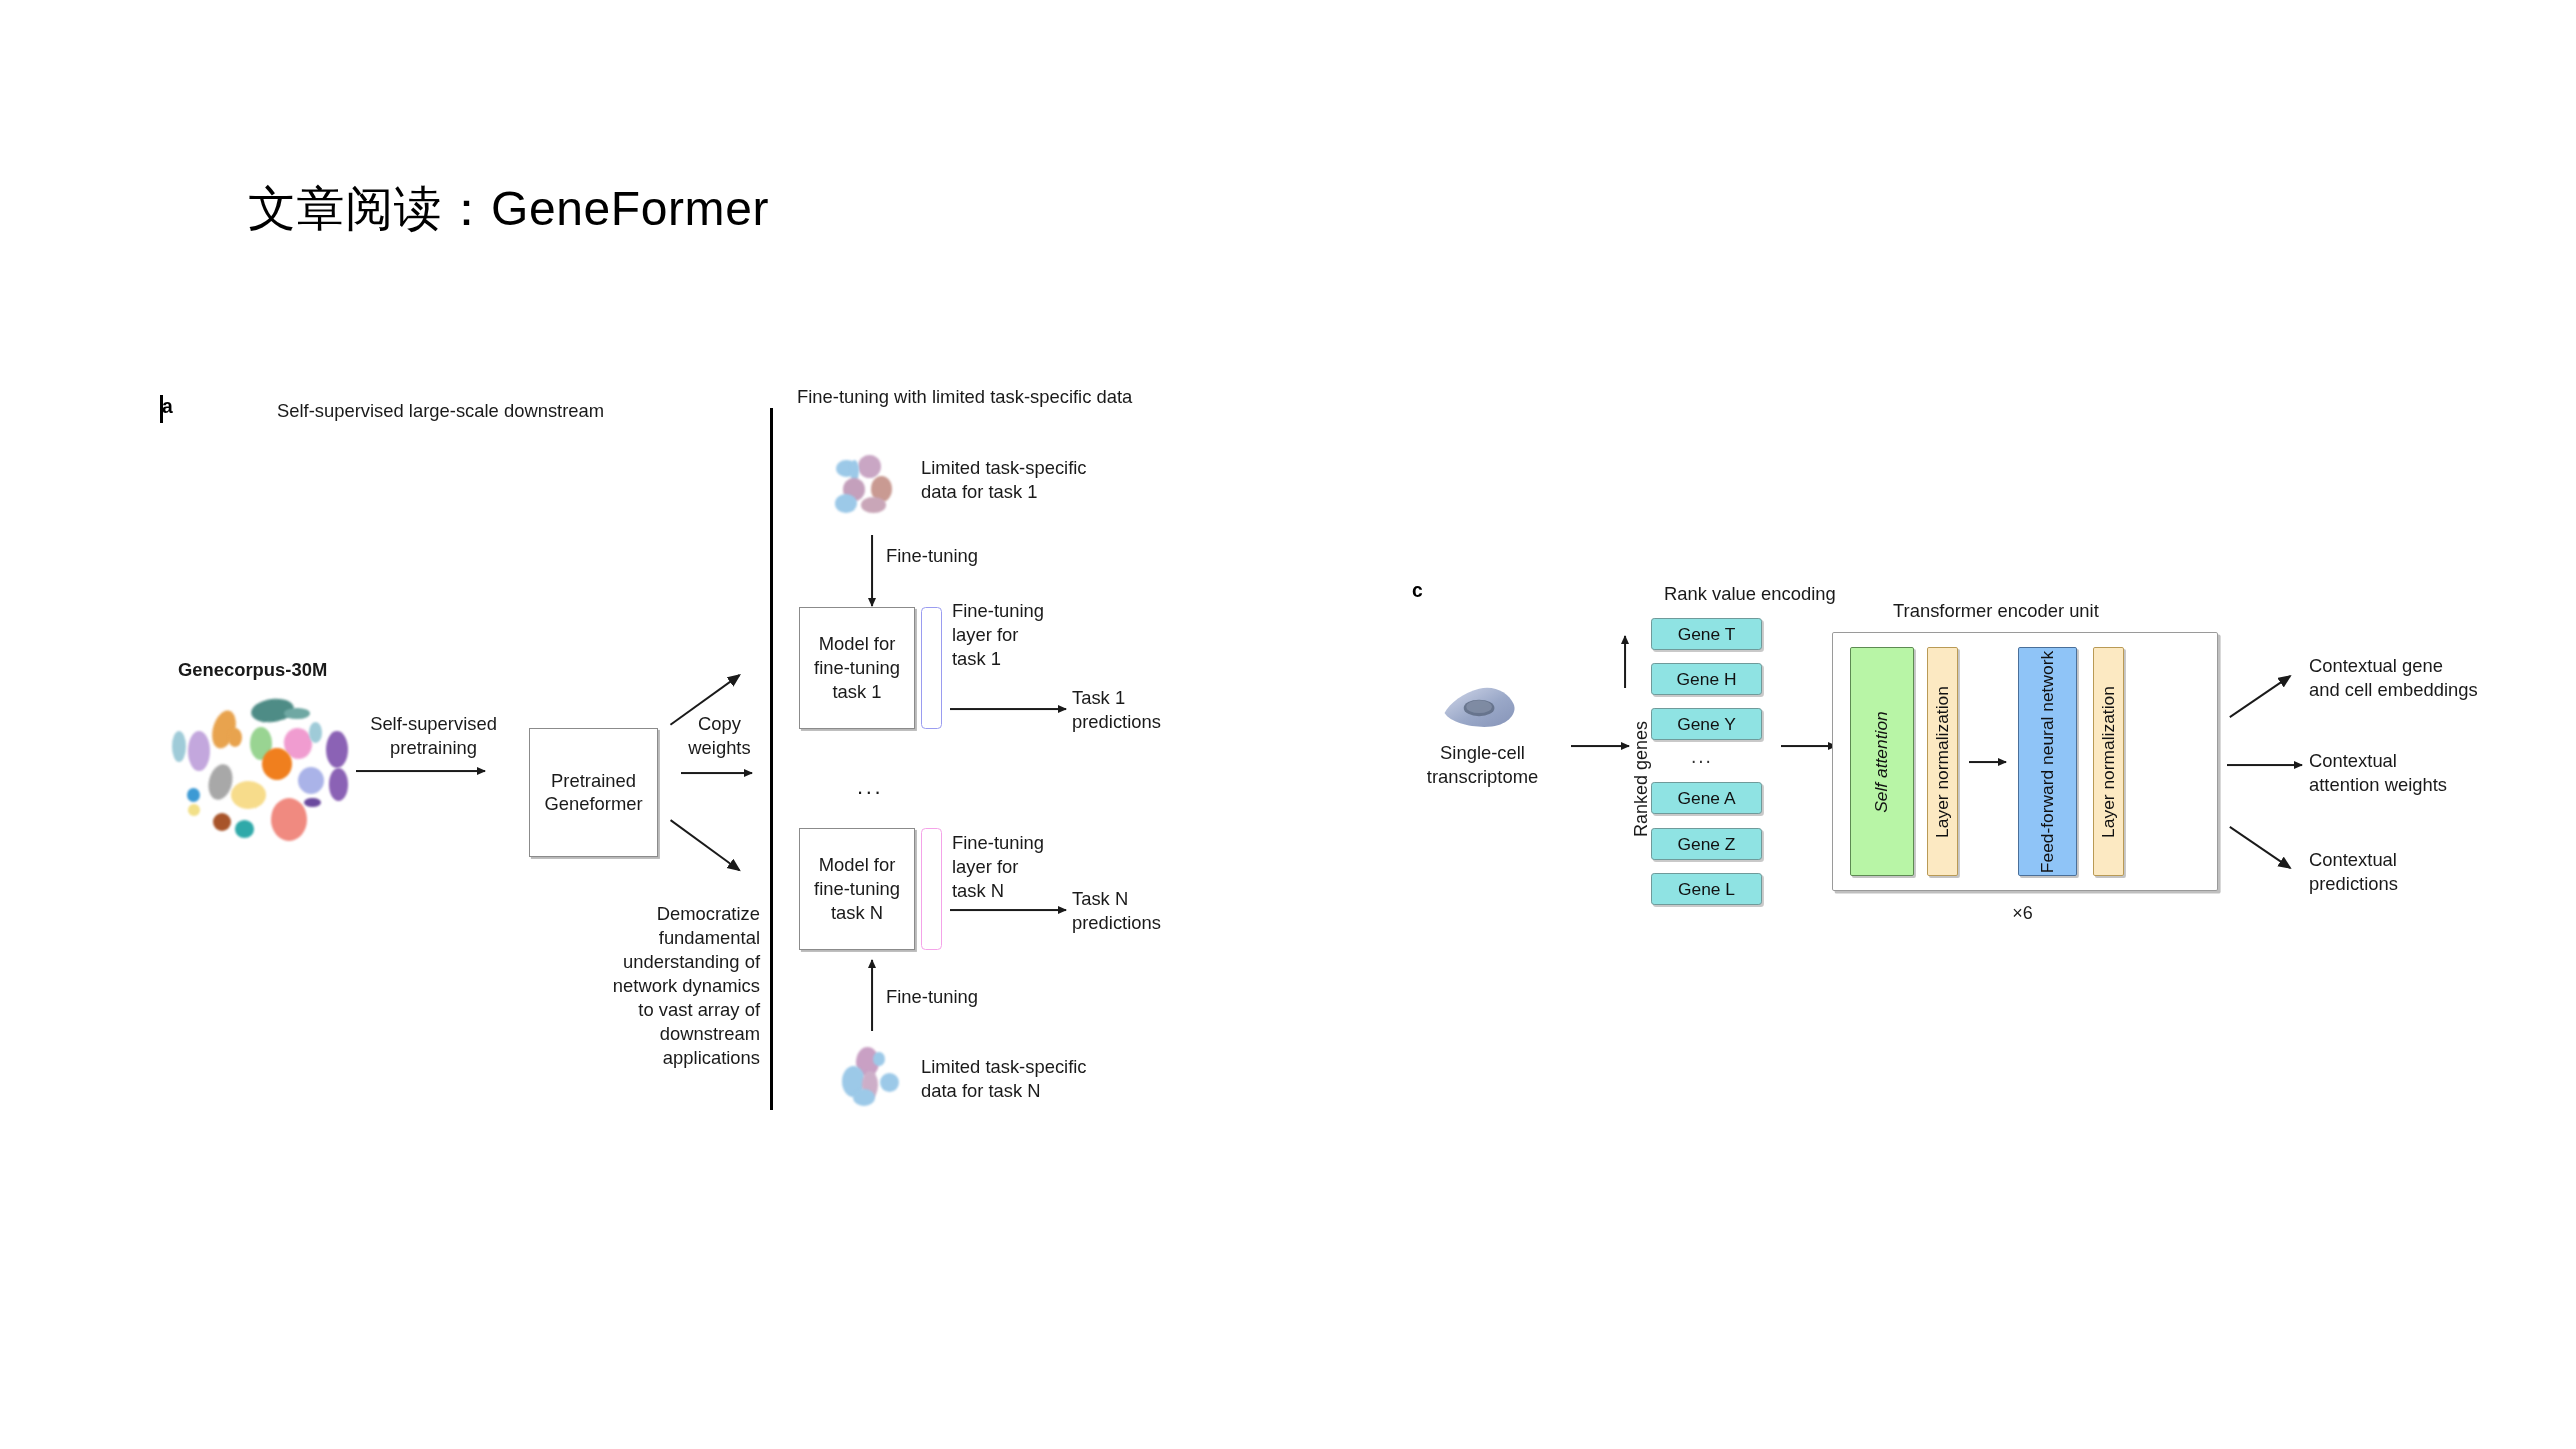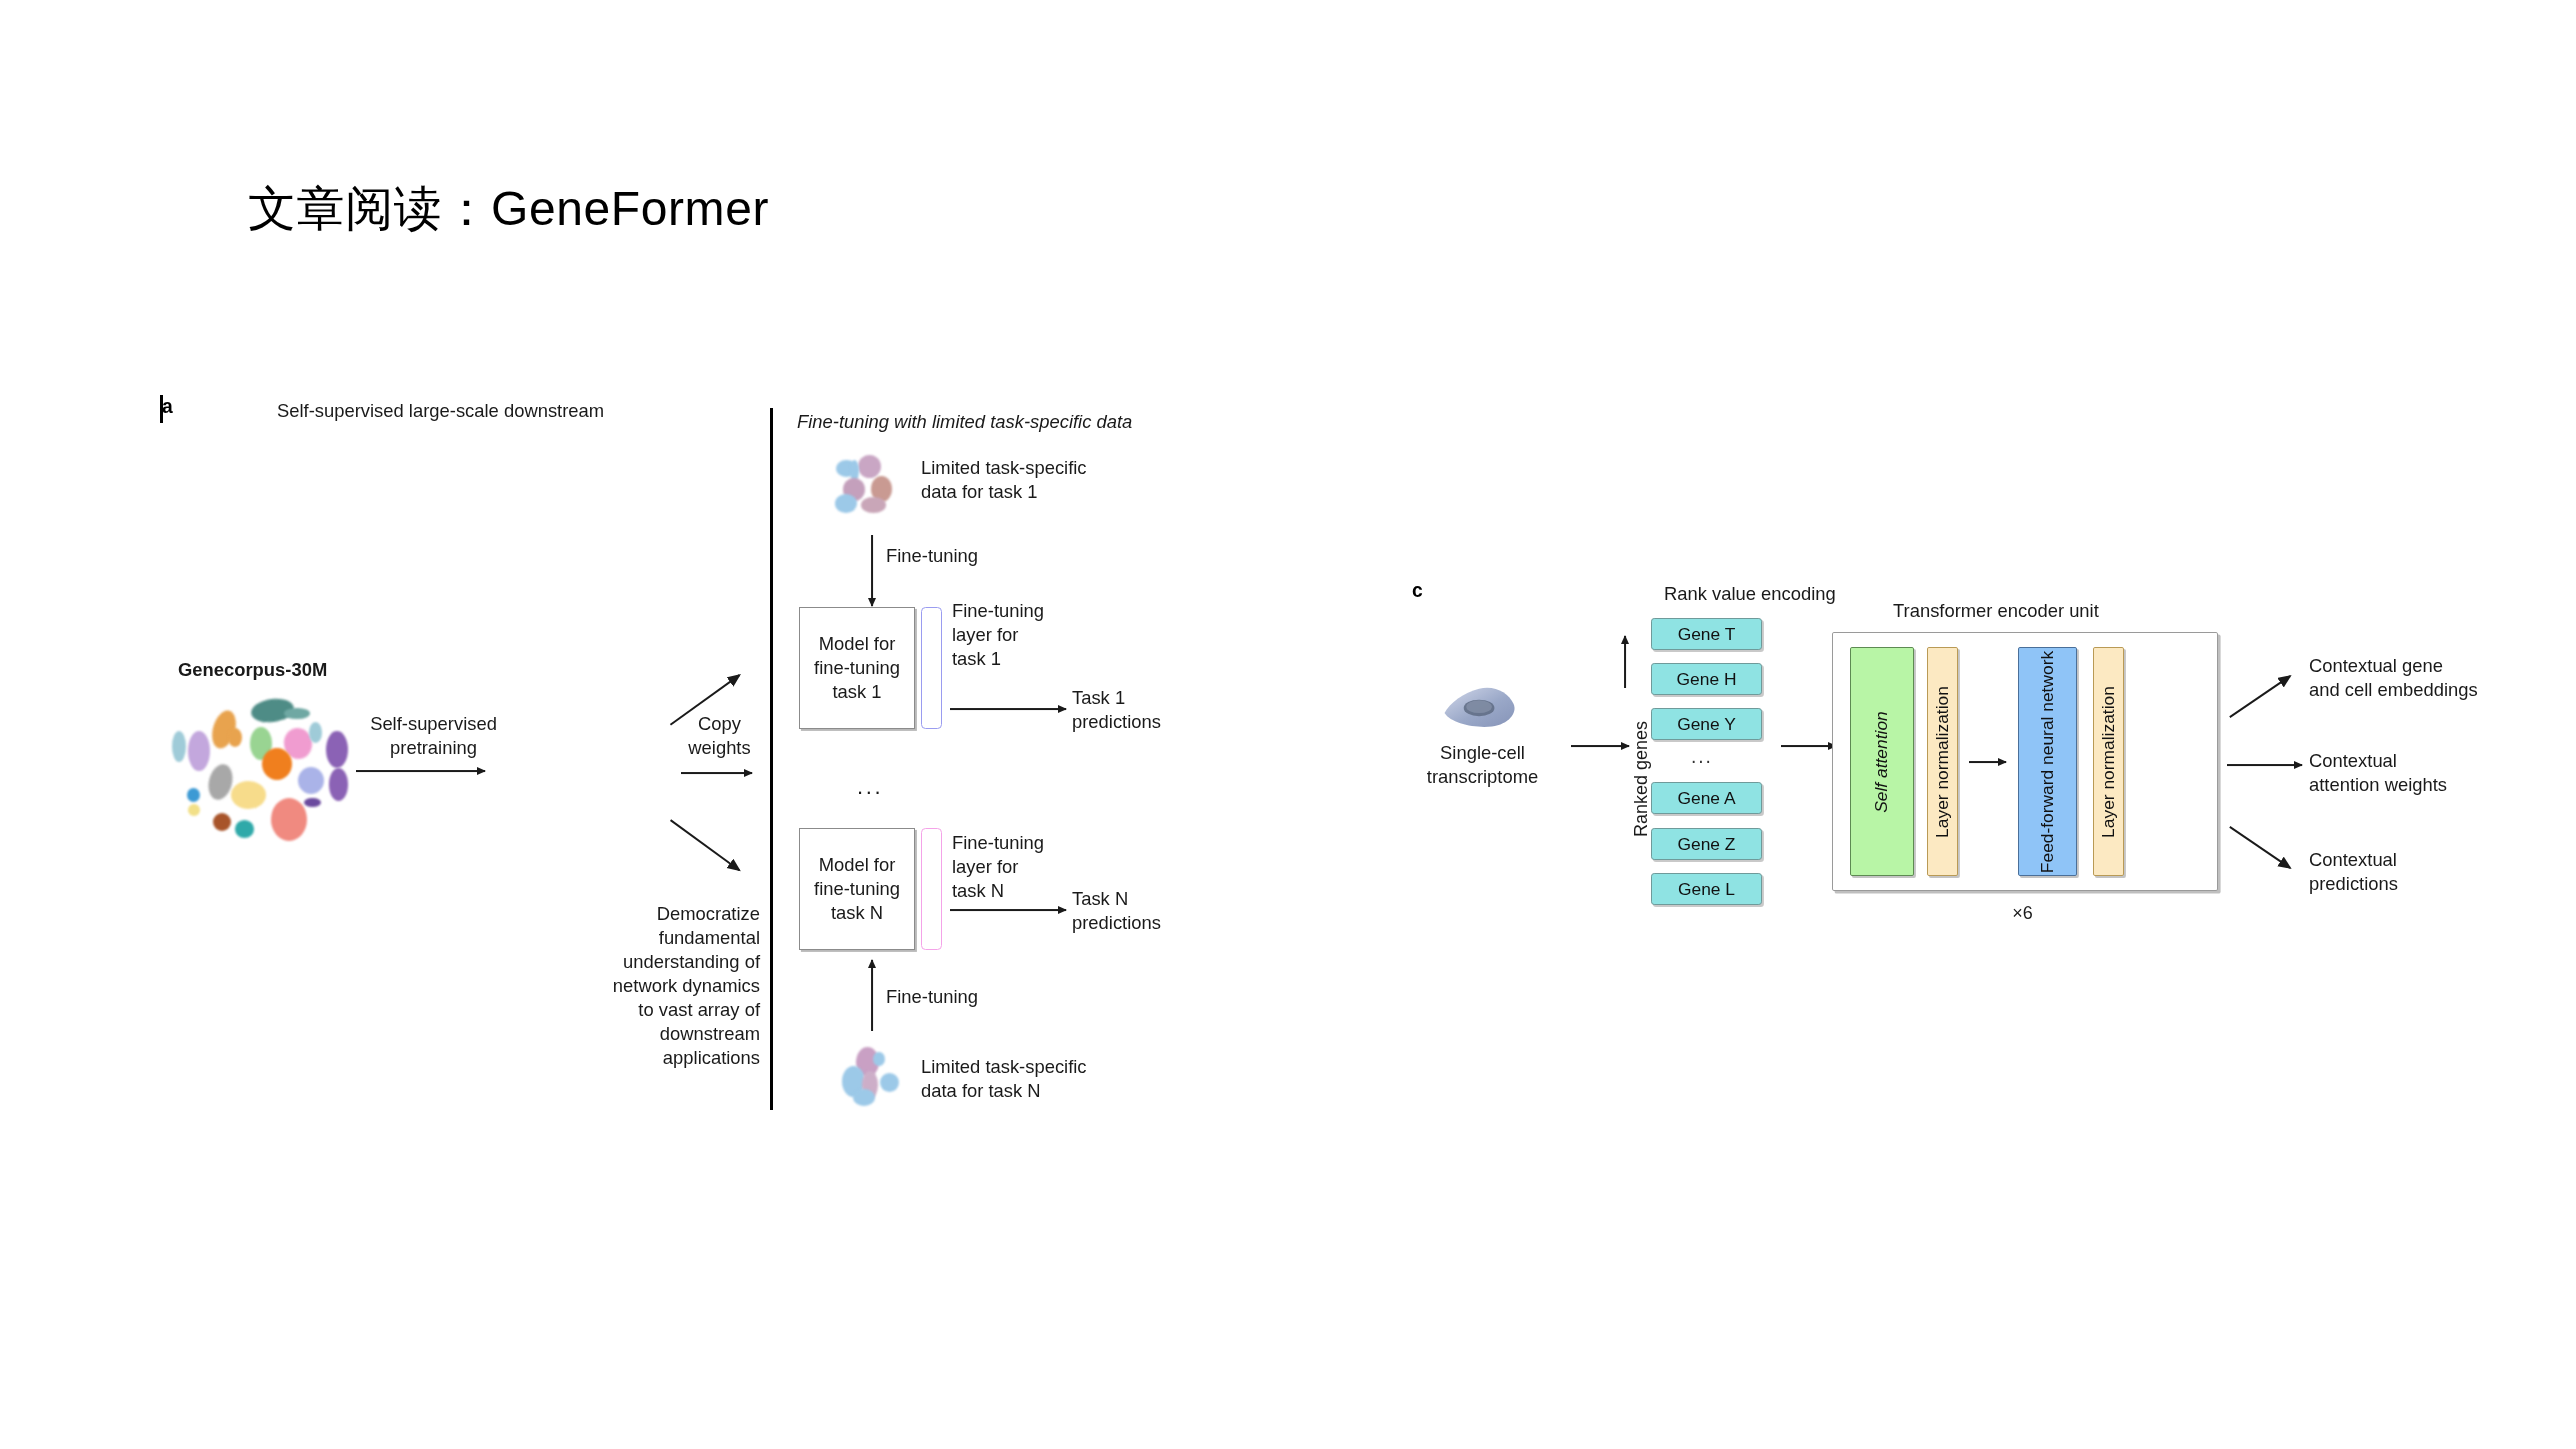--- a/index.html
+++ b/index.html
@@ -127,21 +127,21 @@
 
   <div id="figure">
 
     <div id="panel-a-tick"></div>
     <div class="panel-letter" style="left:162px; top:396px;">a</div>
 
     <div class="lbl" style="left:277px; top:399px;">Self-supervised large-scale downstream</div>
 
     <div id="panel-divider"></div>
 
-    <div class="lbl" style="left:797px; top:410px;font-style:italic;">Fine-tuning with limited task-specific data</div>
+    <div class="lbl" style="left:797px; top:385px;">Fine-tuning with limited task-specific data</div>
 
     <div class="lbl" style="left:178px; top:658px;font-weight:bold;">Genecorpus-30M</div>
 
     <div class="umap" style="left:169px; top:691px; width:193px; height:187px;">
       <span style="left:82px;  top:7.7px;  width:43px; height:23px; background:#4e8c86; transform:rotate(-8deg);"></span>
       <span style="left:115px;  top:16.7px;  width:26px; height:11.6px; background:#6fa8a3;"></span>
       <span style="left:44px;   top:19.3px;  width:22px; height:39px; background:#e8a34e; transform:rotate(16deg);"></span>
       <span style="left:59px;   top:37px;  width:14px; height:19.3px; background:#e8a34e;"></span>
       <span style="left:19.3px;   top:40px;  width:22px; height:40px; background:#c3a7dd;"></span>
       <span style="left:2.6px;    top:40px;  width:14px; height:31px; background:#9fcbd8;"></span>
@@ -162,20 +162,24 @@
       <span style="left:135px;  top:107px; width:16.7px; height:9px; background:#6b4a9e;"></span>
     </div>
 
     <div class="lbl c" style="left:353px; top:712px; width:161px;">Self-supervised
 pretraining</div>
     <div class="arrow-h" style="left:356px; top:766px; width:129px; height:10.3px;">
       <div class="shaft"></div>
         <div class="head"></div>
     </div>
 
+    <div class="box" style="left:529px; top:728px; width:129px; height:129px;">
+      <div class="box-text">Pretrained
+Geneformer</div>
+    </div>
 
     <div class="lbl c" style="left:671px; top:712px; width:97px;">Copy
 weights</div>
     <div class="arrow-h" style="left:681px; top:768px; width:71px; height:10.3px;">
       <div class="shaft"></div>
         <div class="head"></div>
     </div>
 
     <div class="arrow-diag" style="left:667px; top:670px;">
       <svg width="81" height="58" viewBox="0 0 125 90">

